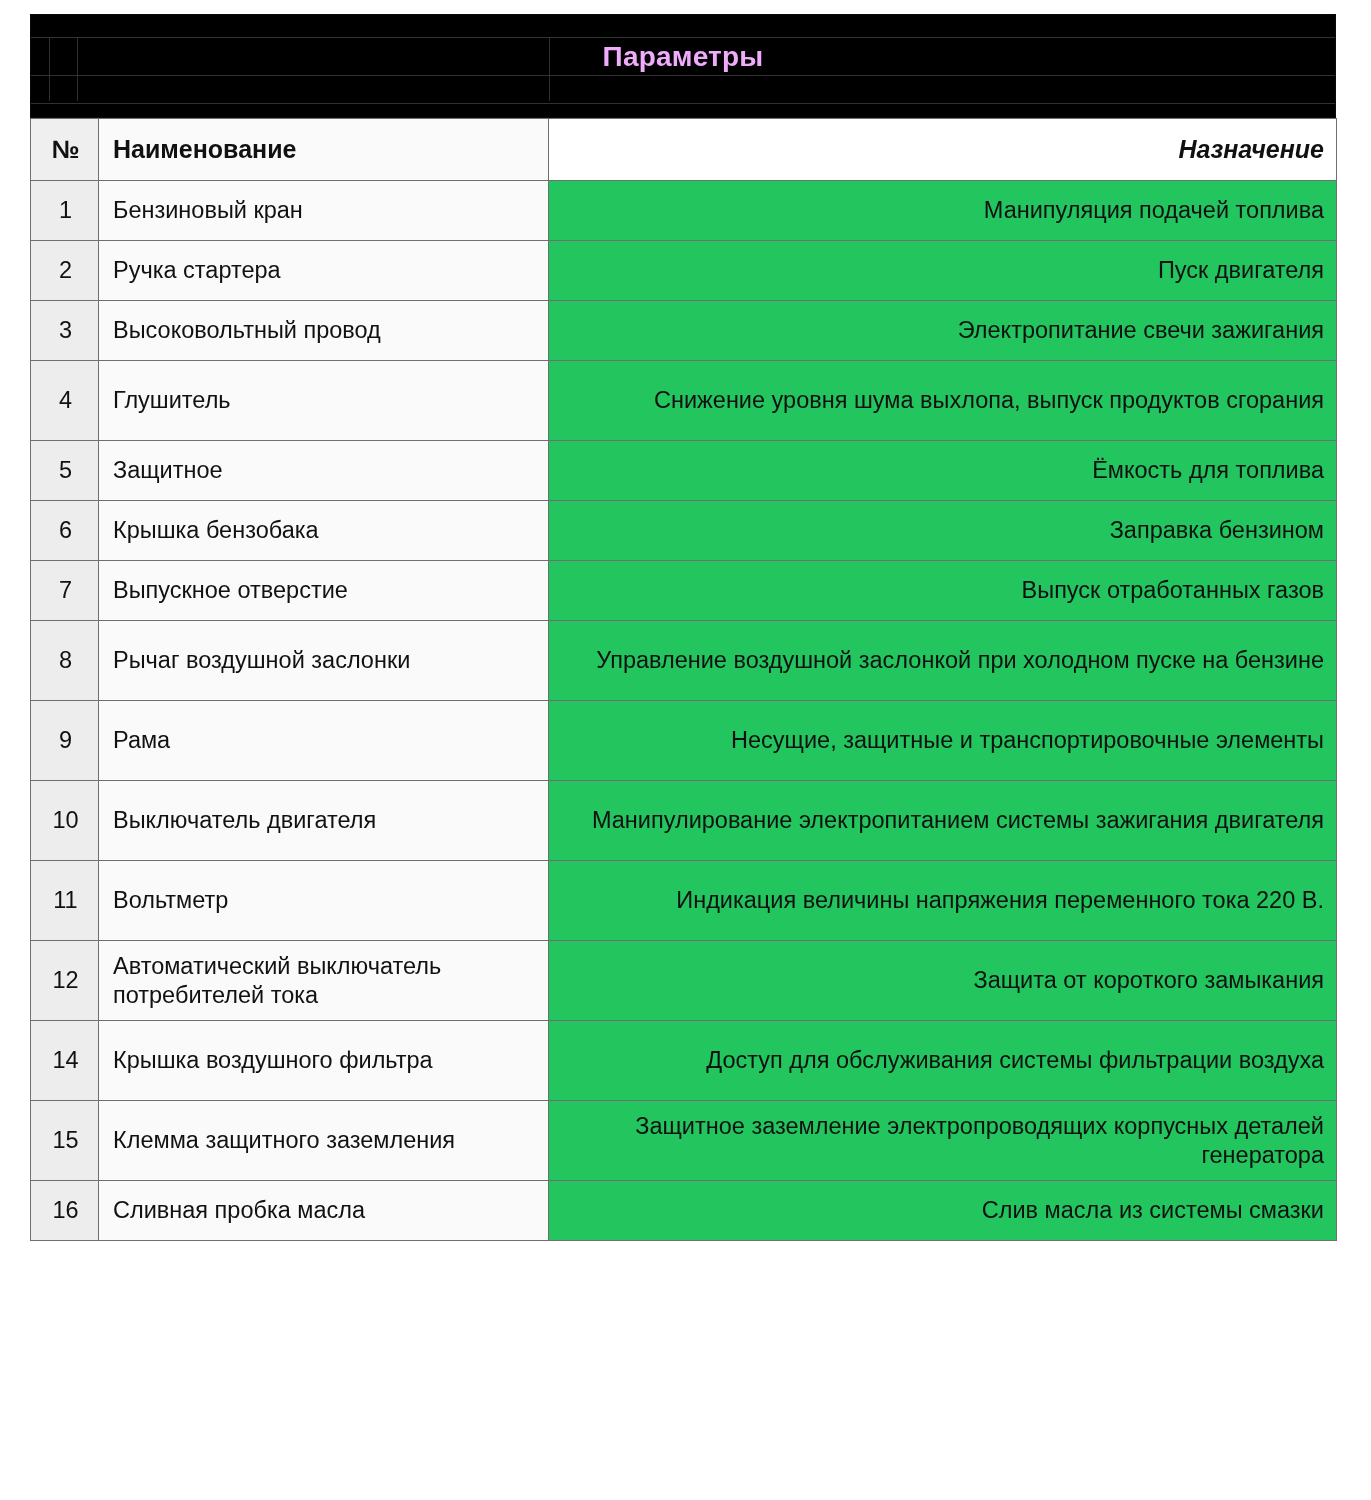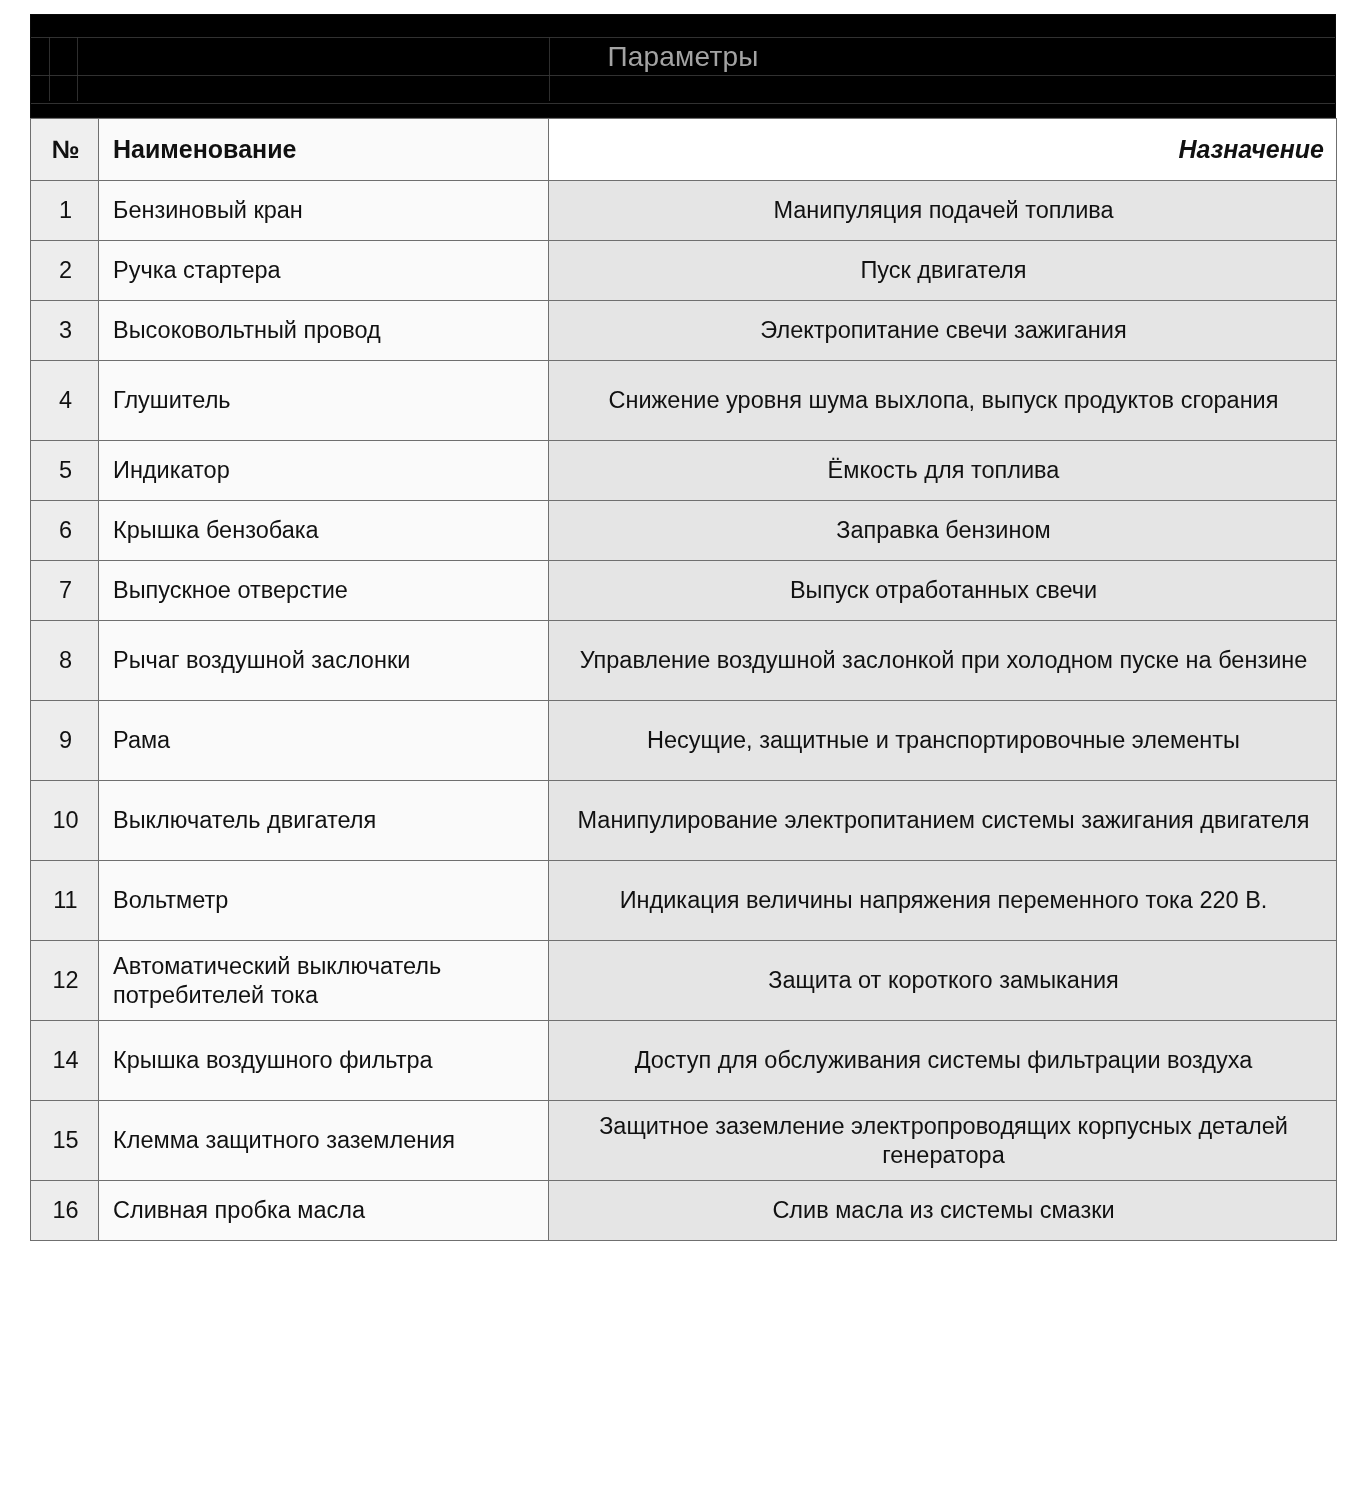--- a/index.html
+++ b/index.html
@@ -58,23 +58,23 @@
   .title-band .band-vrule.v3 { left: 518px; }
 
   .title-text {
     position: absolute;
     top: 24px;
     left: 0;
     right: 0;
     height: 36px;
     line-height: 36px;
     text-align: center;
-    color: #a3a3a3;
+    color: #f0abfc;
     font-size: 28px;
-    font-weight: normal;
+    font-weight: bold;
     letter-spacing: .2px;
   }
 
   
   table.params {
     border-collapse: collapse;
     width: 1306px;
     table-layout: fixed;
     margin-top: 0;
   }
@@ -123,22 +123,22 @@
     text-align: center;
     padding-left: 6px;
     padding-right: 6px;
     font-size: 23.5px;
   }
   td.c-name {
     background: #fafafa;
     text-align: left;
   }
   td.c-purp {
-    background: #e5e5e5;
-    text-align: center;
+    background: #22c55e;
+    text-align: right;
   }
 
   tr.r-1 td { height: 60px; }
   tr.r-2 td { height: 80px; }
 </style>
 </head>
 <body>
 
 <div class="page">
 
@@ -181,32 +181,32 @@
           <td class="c-name">Высоковольтный провод</td>
           <td class="c-purp">Электропитание свечи зажигания</td>
         </tr>
         <tr class="r-2">
           <td class="c-num">4</td>
           <td class="c-name">Глушитель</td>
           <td class="c-purp">Снижение уровня шума выхлопа, выпуск продуктов сгорания</td>
         </tr>
         <tr class="r-1">
           <td class="c-num">5</td>
-          <td class="c-name">Индикатор</td>
+          <td class="c-name">Защитное</td>
           <td class="c-purp">Ёмкость для топлива</td>
         </tr>
         <tr class="r-1">
           <td class="c-num">6</td>
           <td class="c-name">Крышка бензобака</td>
           <td class="c-purp">Заправка бензином</td>
         </tr>
         <tr class="r-1">
           <td class="c-num">7</td>
           <td class="c-name">Выпускное отверстие</td>
-          <td class="c-purp">Выпуск отработанных свечи</td>
+          <td class="c-purp">Выпуск отработанных газов</td>
         </tr>
         <tr class="r-2">
           <td class="c-num">8</td>
           <td class="c-name">Рычаг воздушной заслонки</td>
           <td class="c-purp">Управление воздушной заслонкой при холодном пуске на бензине</td>
         </tr>
         <tr class="r-2">
           <td class="c-num">9</td>
           <td class="c-name">Рама</td>
           <td class="c-purp">Несущие, защитные и транспортировочные элементы</td>

